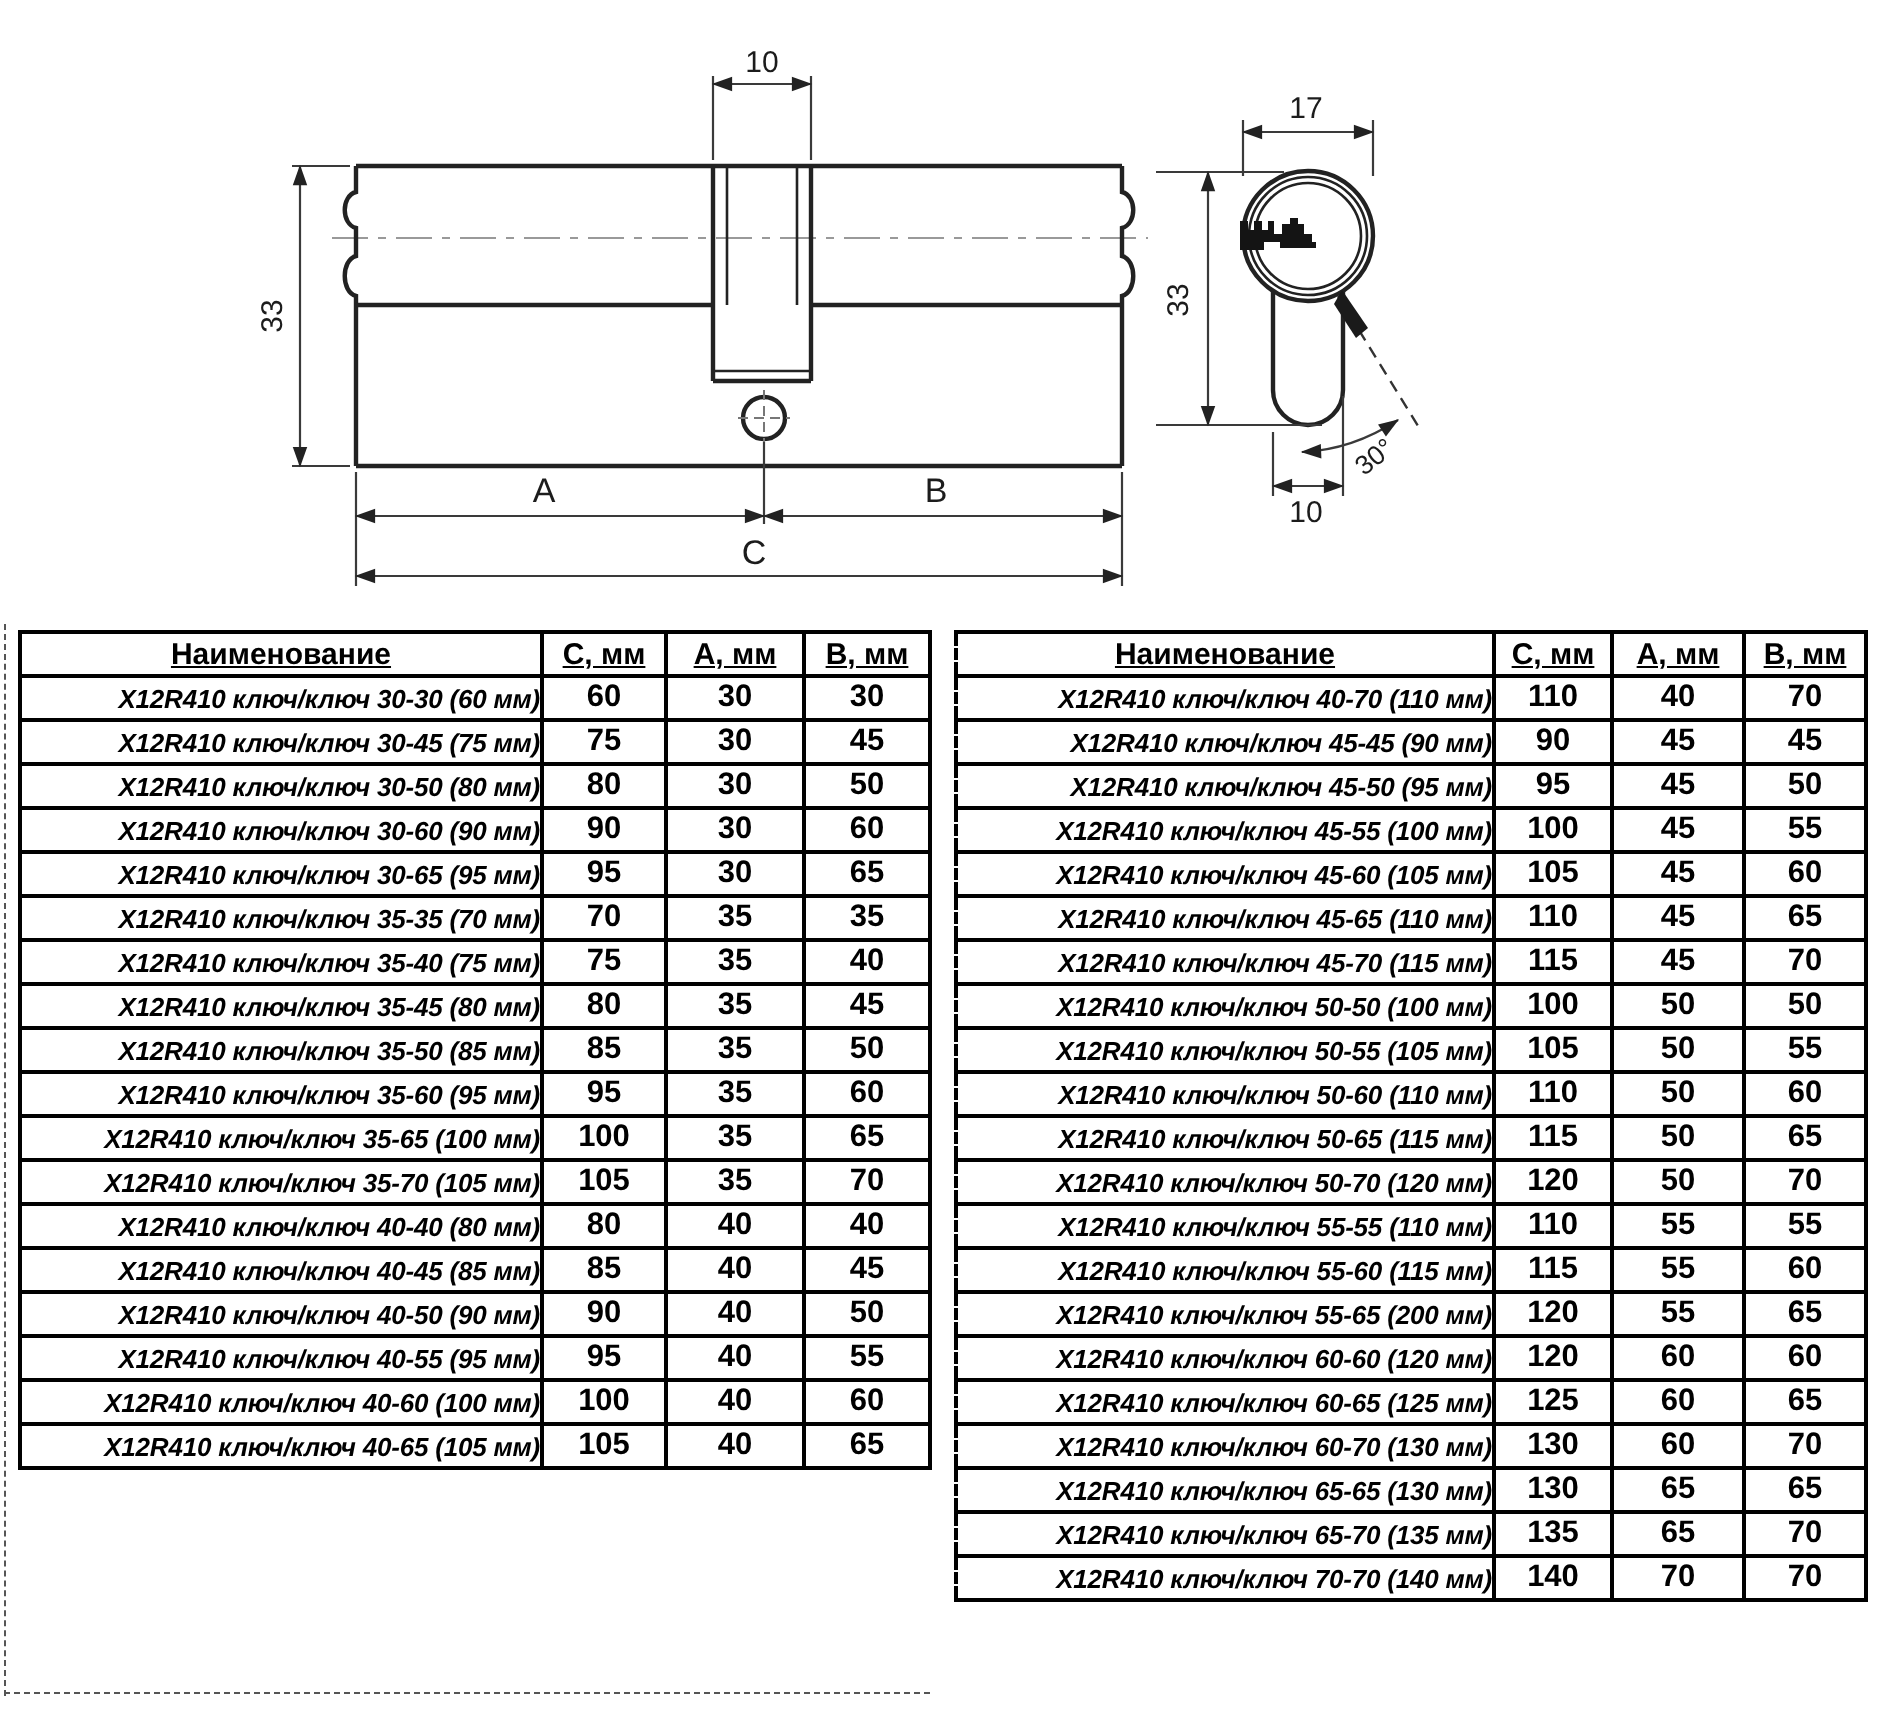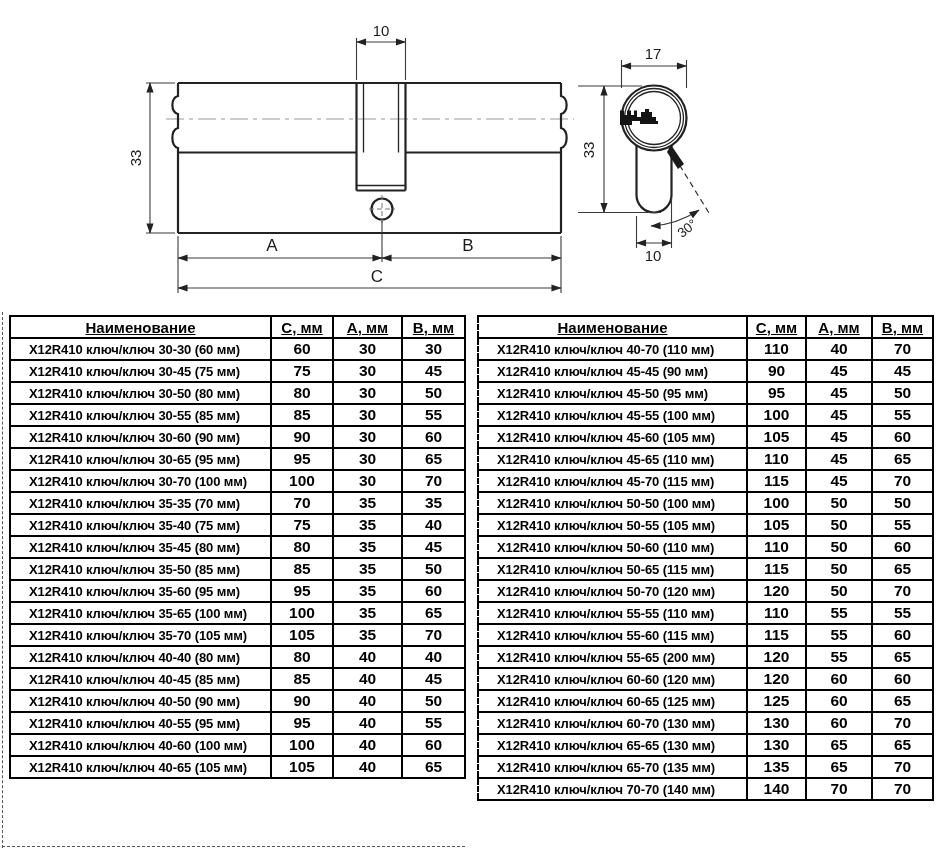--- a/index.html
+++ b/index.html
@@ -15,21 +15,21 @@
   .dimtxt{font-size:15px;}
   .biglbl{font-size:17px;}
   .angtxt{font-size:13.5px;}
 
   table{border-collapse:collapse;table-layout:fixed;position:absolute;background:#fff;}
   #left-table{left:9px;top:315px;width:455px;}
   #right-table{left:477px;top:315px;width:455px;}
   th,td{border:2px solid #000;height:20px;padding:0;vertical-align:middle;
         font-weight:bold;color:#000;overflow:hidden;white-space:nowrap;}
   th{font-size:15px;text-align:center;text-decoration:underline;}
-  td.name{font-size:13px;text-align:left;padding-left:18px;letter-spacing:-0.1px;}
+  td.name{font-size:13px;text-align:right;padding-left:18px;letter-spacing:-0.1px;font-style:italic;}
   td.num{font-size:15.5px;text-align:center;}
   #right-table th:first-child,#right-table td:first-child{border-left:2px dashed #000;}
 
   .pagedash-v{position:absolute;left:2px;top:312px;height:536px;width:0;border-left:1.5px dashed #555;}
   .pagedash-h{position:absolute;left:2px;top:846px;width:463px;height:0;border-top:1.5px dashed #555;}
 </style>
 </head>
 <body>
 
 <div id="drawing-area">
@@ -137,42 +137,30 @@
         <td class="num">30</td>
         <td class="num">45</td>
       </tr>
       <tr>
         <td class="name">X12R410 ключ/ключ 30-50 (80 мм)</td>
         <td class="num">80</td>
         <td class="num">30</td>
         <td class="num">50</td>
       </tr>
       <tr>
-        <td class="name">X12R410 ключ/ключ 30-55 (85 мм)</td>
-        <td class="num">85</td>
-        <td class="num">30</td>
-        <td class="num">55</td>
-      </tr>
-      <tr>
         <td class="name">X12R410 ключ/ключ 30-60 (90 мм)</td>
         <td class="num">90</td>
         <td class="num">30</td>
         <td class="num">60</td>
       </tr>
       <tr>
         <td class="name">X12R410 ключ/ключ 30-65 (95 мм)</td>
         <td class="num">95</td>
         <td class="num">30</td>
         <td class="num">65</td>
-      </tr>
-      <tr>
-        <td class="name">X12R410 ключ/ключ 30-70 (100 мм)</td>
-        <td class="num">100</td>
-        <td class="num">30</td>
-        <td class="num">70</td>
       </tr>
       <tr>
         <td class="name">X12R410 ключ/ключ 35-35 (70 мм)</td>
         <td class="num">70</td>
         <td class="num">35</td>
         <td class="num">35</td>
       </tr>
       <tr>
         <td class="name">X12R410 ключ/ключ 35-40 (75 мм)</td>
         <td class="num">75</td>

